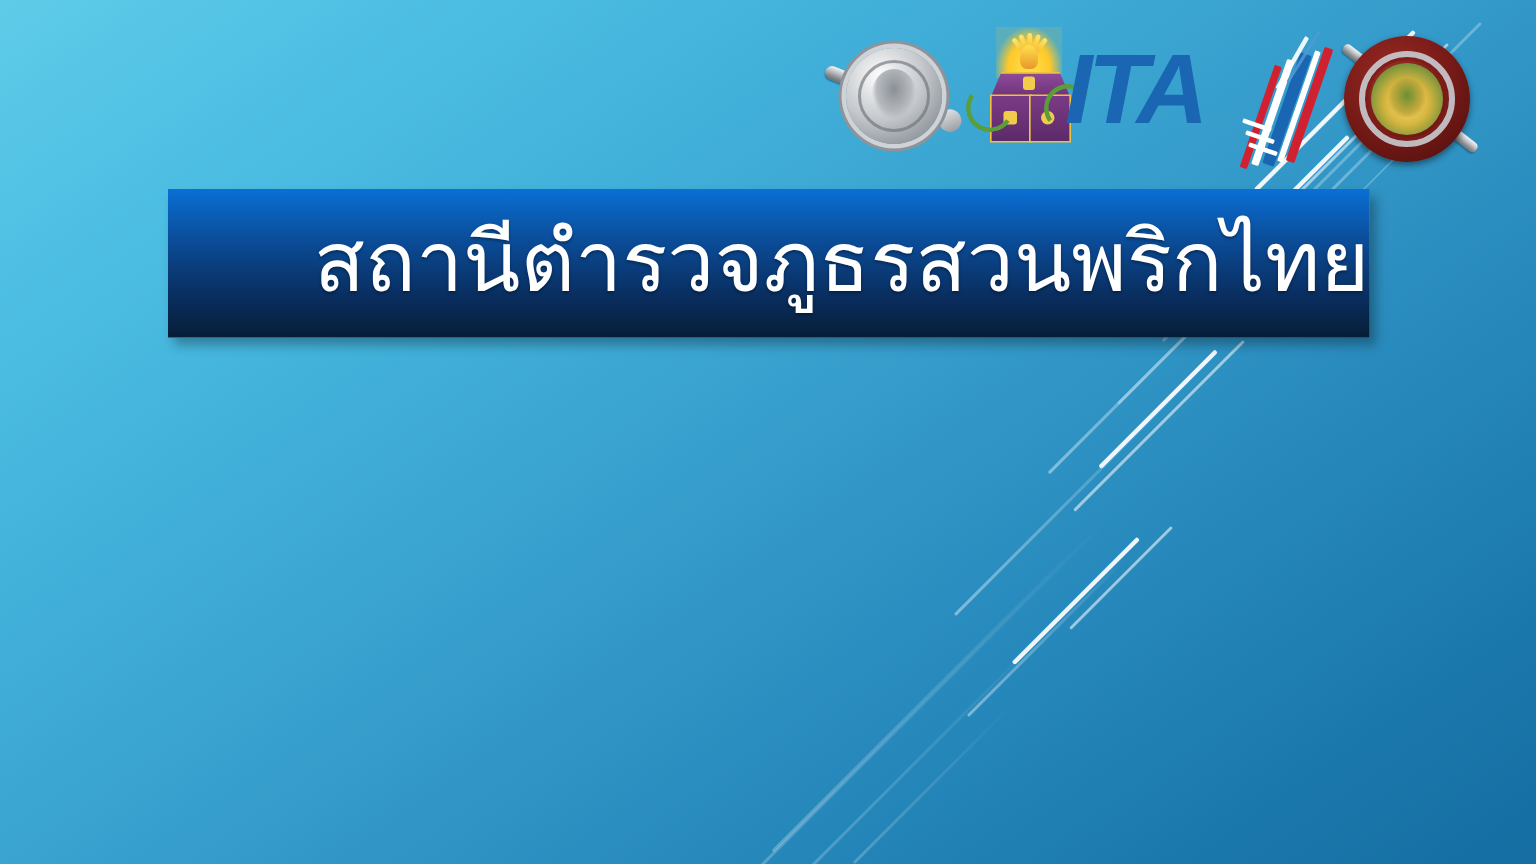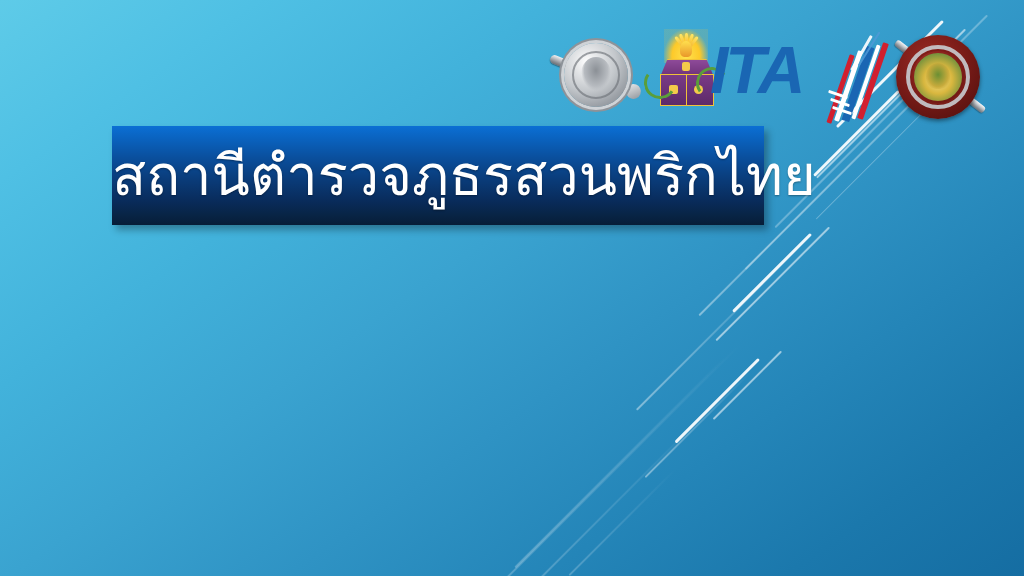--- a/index.html
+++ b/index.html
@@ -42,21 +42,21 @@
   .streak.mid   { opacity: 0.55; }
   .streak.bright{ opacity: 0.92; }
   .streak.tail {
     background: linear-gradient(to right, rgba(255,255,255,0.0) 0%, rgba(255,255,255,0.55) 100%);
     opacity: 0.75;
   }
 
   
   .emblem-row {
     position: absolute;
-    top: 15px;
+    top: 4px;
     left: 520px;
     width: 500px;
     height: 120px;
   }
   .emblem {
     position: absolute;
     top: 0;
   }
 
   
@@ -220,34 +220,34 @@
     width:24px; height:26px;
     background: radial-gradient(ellipse at 50% 45%, #6b8f33 0%, #c8ab3c 60%, rgba(200,171,60,0) 78%);
     border-radius: 50% 50% 40% 40%;
   }
 
   
   .title-box {
     position: absolute;
     left: 112px;
     top: 126px;
-    width: 652px;
+    width: 801px;
     height: 99px;
     background: linear-gradient(to bottom,
       #0b6fd4 0%,
       #0a63c0 12%,
       #0a4f9d 32%,
       #0a3b78 55%,
       #092c5c 75%,
       #082445 90%,
       #071d37 100%);
     box-shadow: 4px 5px 7px rgba(0,0,0,.30);
     display: flex;
     align-items: center;
-    justify-content: flex-start;
+    justify-content: flex-end;
   }
   .title-text {
     color: #ffffff;
     font-family: "Liberation Serif", "DejaVu Serif", serif;
     font-size: 56px;
     line-height: 1;
     letter-spacing: 0px;
     white-space: nowrap;
     text-shadow: 0 1px 2px rgba(0,0,0,.35);
   }

